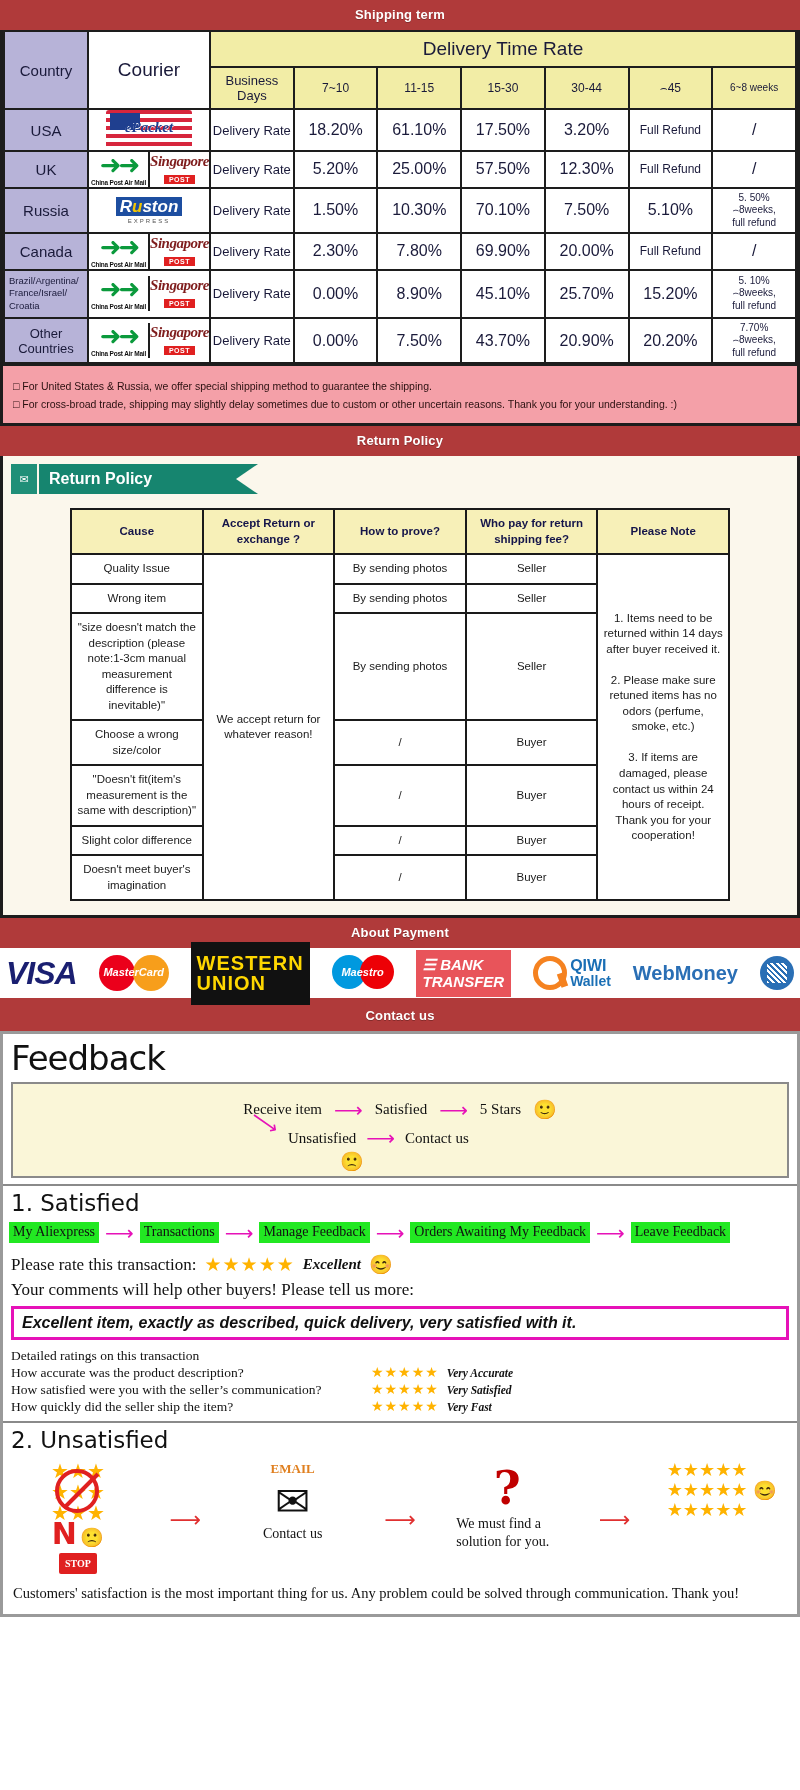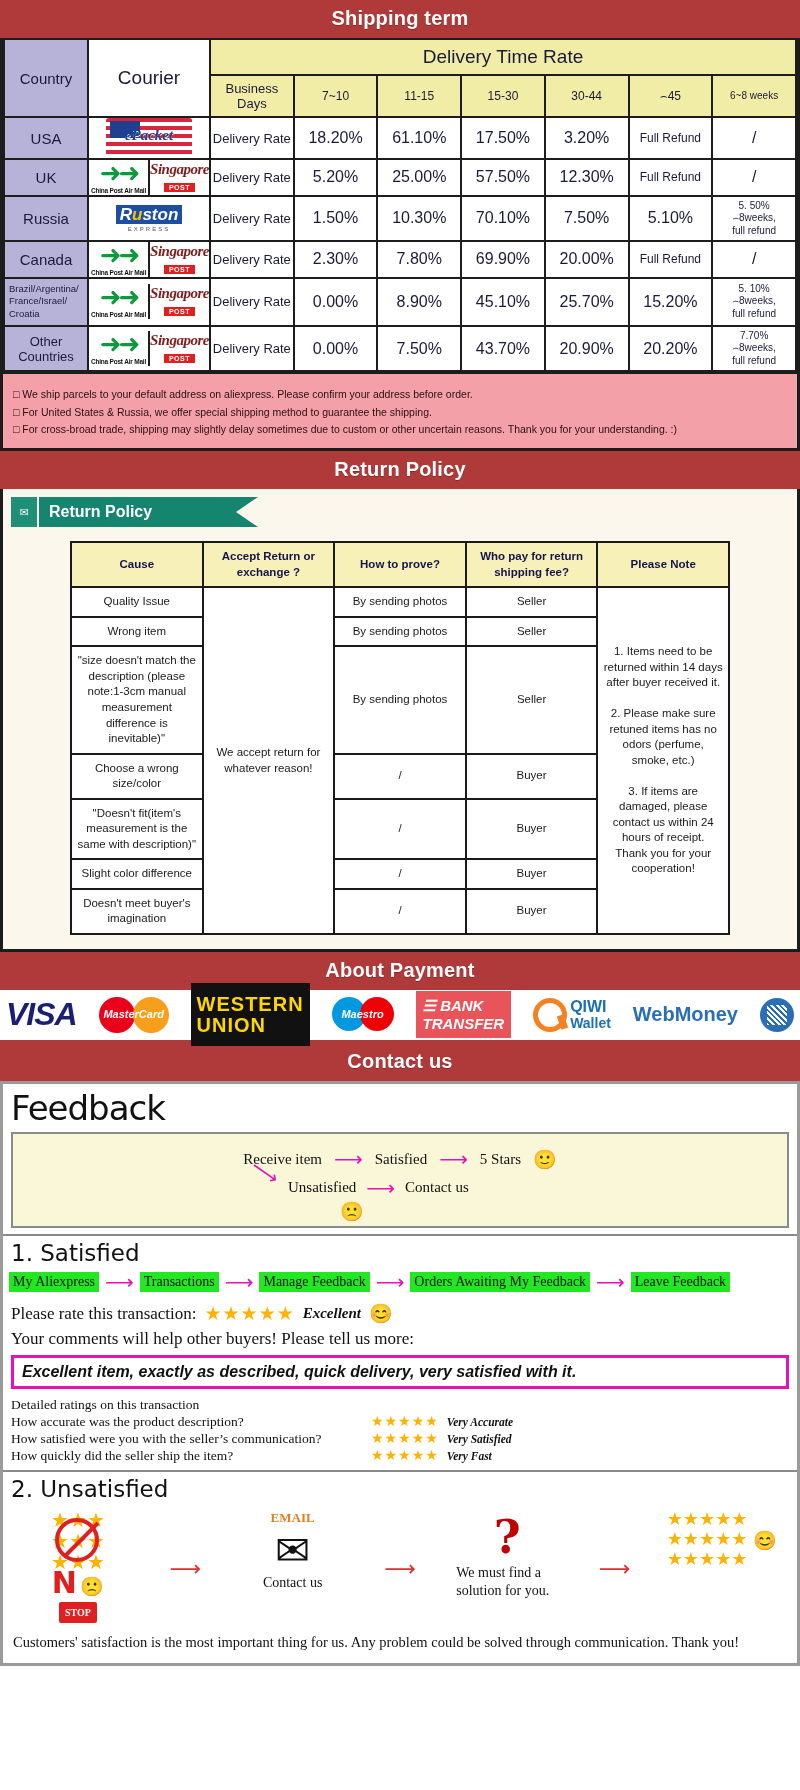--- a/index.html
+++ b/index.html
@@ -11,21 +11,21 @@
     color: #111;
   }
   .page { width: 800px; }
 
   
   .banner {
     background: #b03a3a;
     color: #ffffff;
     text-align: center;
     font-weight: bold;
-    font-size: 20px;
+    font-size: 13px;
     padding: 7px 0 8px 0;
     letter-spacing: .2px;
     text-shadow: 0 1px 0 rgba(0,0,0,.25);
   }
 
   
   .ship-wrap { border: 3px solid #1c1c1c; border-top: none; background:#fff; }
   table.ship { border-collapse: collapse; width: 100%; table-layout: fixed; }
   table.ship td, table.ship th {
     border: 2px solid #1d1d1d;
@@ -377,21 +377,20 @@
         <td class="c-rate">20.90%</td>
         <td class="c-rate">20.20%</td>
         <td class="c-last" style="white-space:pre-line">7.70%
 ⌢8weeks,
 full refund</td>
       </tr>
     </tbody>
       </table>
 
     <div class="pinknote">
-      <div>We ship parcels to your default address on aliexpress. Please confirm your address before order.</div>
       <div>For United States &amp; Russia, we offer special shipping method to guarantee the shipping.</div>
       <div>For cross-broad trade, shipping may slightly delay sometimes due to custom or other uncertain reasons. Thank you for your understanding. :)</div>
     </div>
   </div>
 
   <div class="banner">Return Policy</div>
 
   <div class="rp-body">
     <div class="rp-tab">
       <div class="rp-tab-icon">✉</div>

